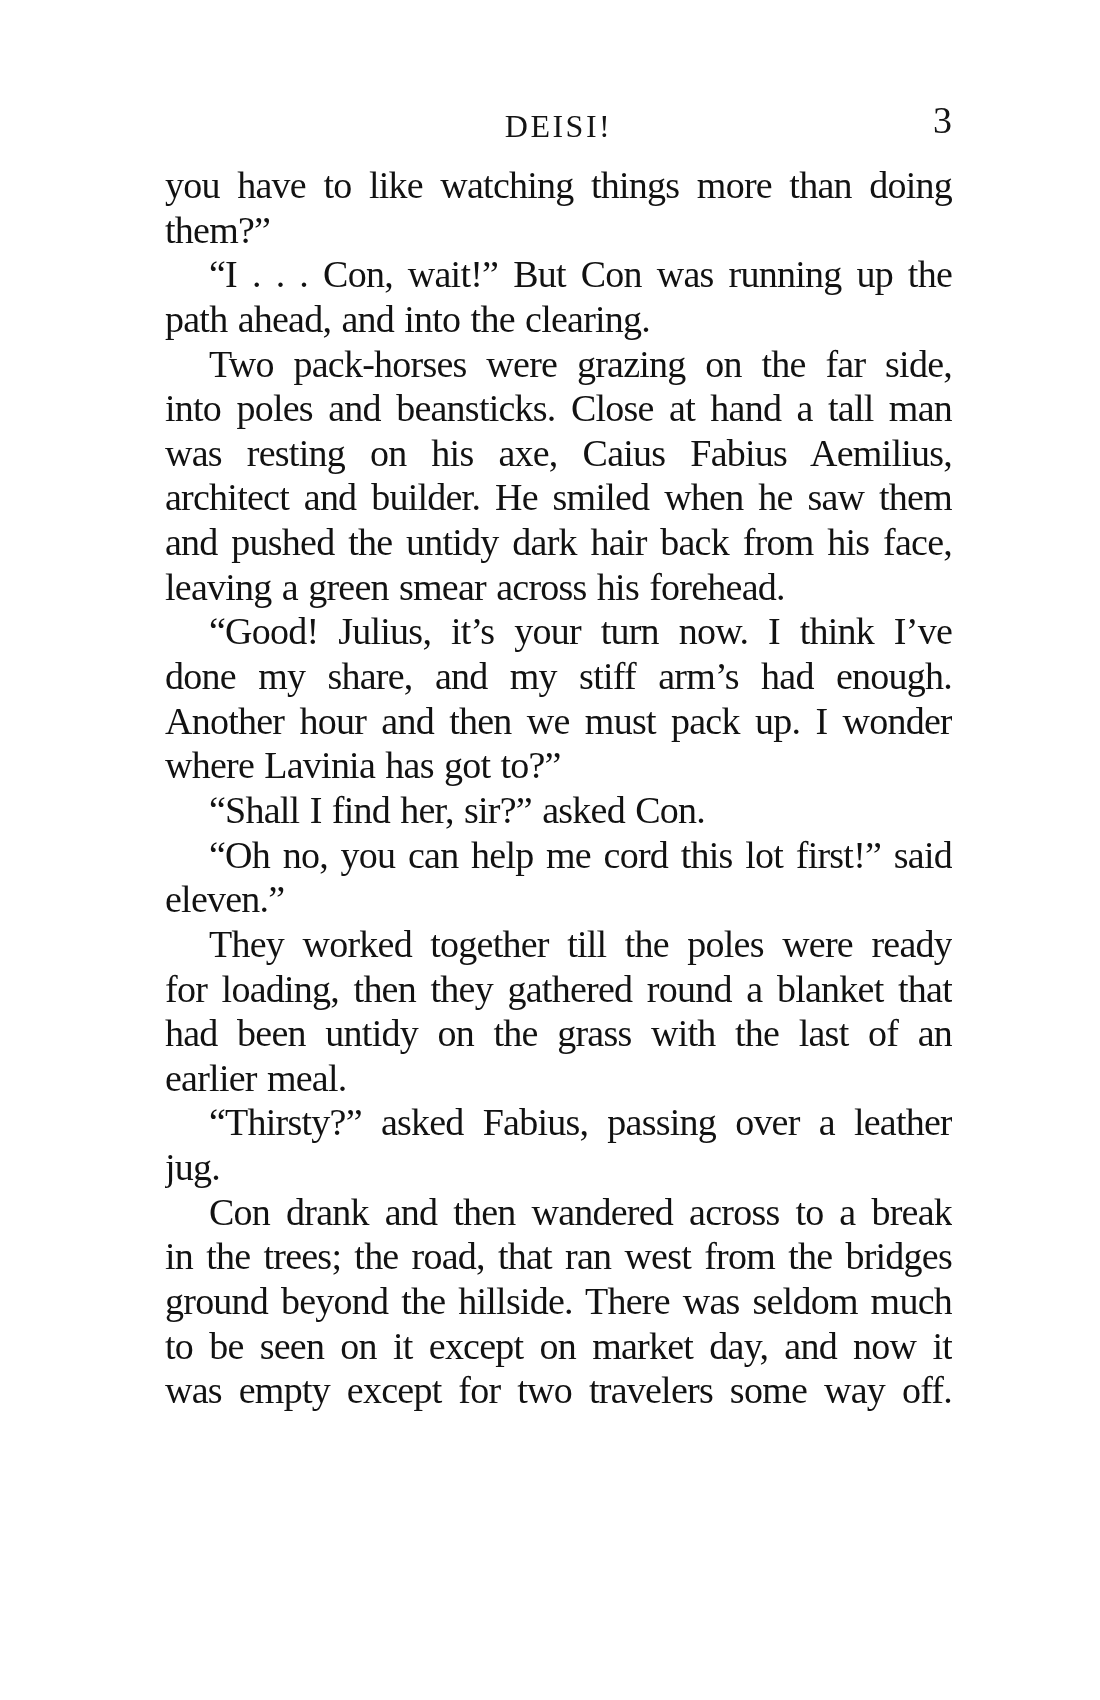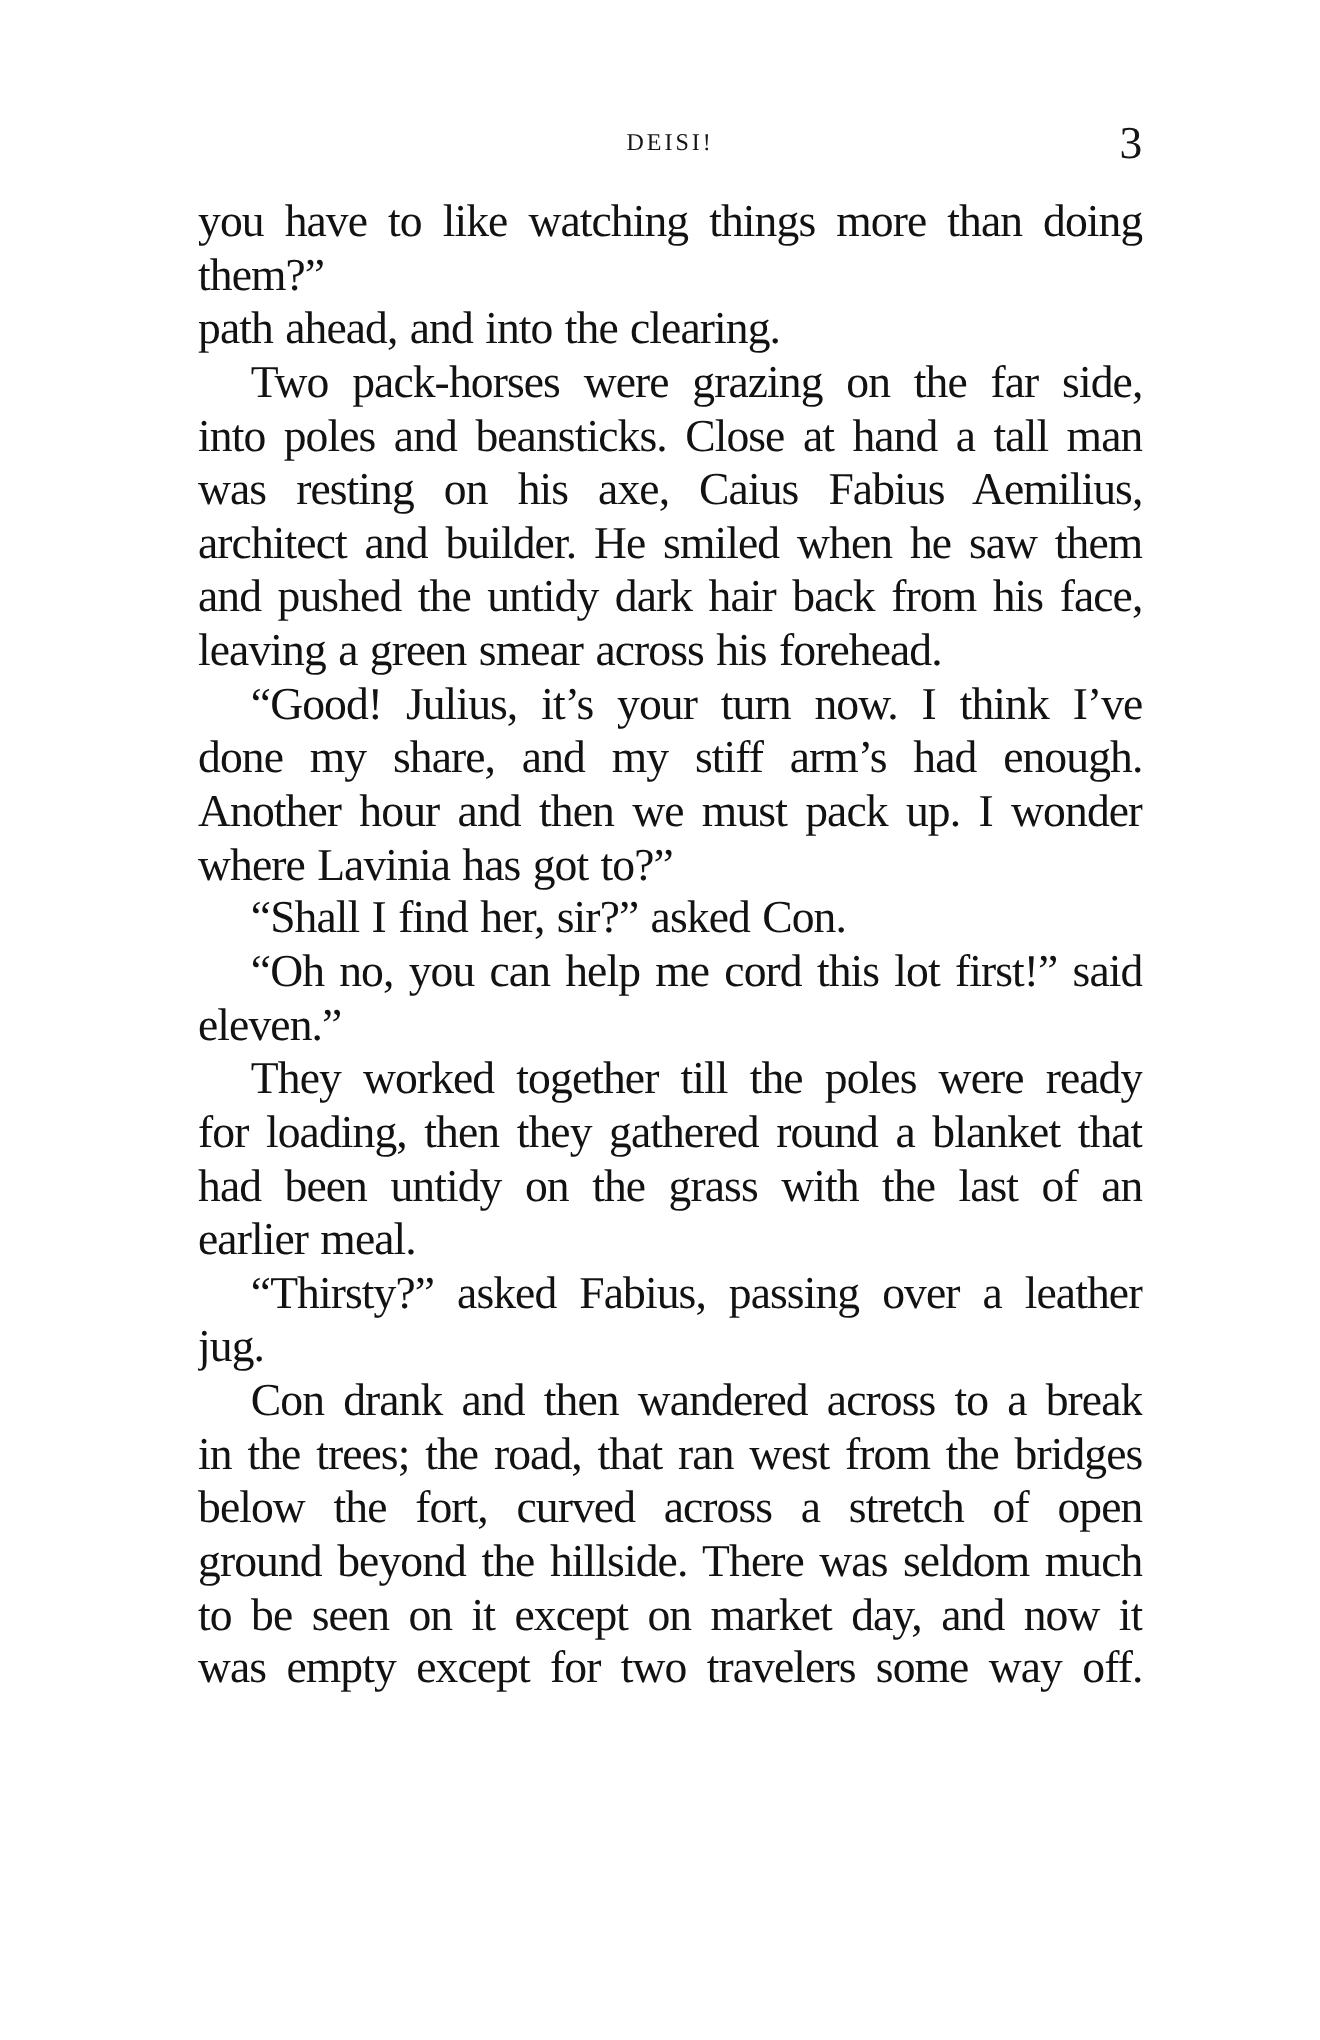--- a/index.html
+++ b/index.html
@@ -22,21 +22,21 @@
     top: 100px;
     width: 787px;
     height: 44px;
   }
   .running-title {
     position: absolute;
     left: 0;
     right: 0;
     top: 8px;
     text-align: center;
-    font-size: 20px;
+    font-size: 32px;
     letter-spacing: 2.5px;
     color: #151515;
   }
   .page-number {
     position: absolute;
     right: 0;
     top: 0;
     font-size: 38px;
     line-height: 40px;
     color: #151515;
@@ -74,20 +74,21 @@
 <div class="page">
 
   <div class="header">
     <span class="running-title">DEISI!</span>
     <span class="page-number">3</span>
   </div>
 
   <div class="body-text">
     <div class="line j">you have to like watching things more than doing</div>
     <div class="line">them?”</div>
+    <div class="line j ind">“I . . . Con, wait!” But Con was running up the</div>
     <div class="line">path ahead, and into the clearing.</div>
     <div class="line j ind">Two pack-horses were grazing on the far side,</div>
     <div class="line j">into poles and beansticks. Close at hand a tall man</div>
     <div class="line j">was resting on his axe, Caius Fabius Aemilius,</div>
     <div class="line j">architect and builder. He smiled when he saw them</div>
     <div class="line j">and pushed the untidy dark hair back from his face,</div>
     <div class="line">leaving a green smear across his forehead.</div>
     <div class="line j ind">“Good! Julius, it’s your turn now. I think I’ve</div>
     <div class="line j">done my share, and my stiff arm’s had enough.</div>
     <div class="line j">Another hour and then we must pack up. I wonder</div>
@@ -96,19 +97,18 @@
     <div class="line j ind">“Oh no, you can help me cord this lot first!” said</div>
     <div class="line">eleven.”</div>
     <div class="line j ind">They worked together till the poles were ready</div>
     <div class="line j">for loading, then they gathered round a blanket that</div>
     <div class="line j">had been untidy on the grass with the last of an</div>
     <div class="line">earlier meal.</div>
     <div class="line j ind">“Thirsty?” asked Fabius, passing over a leather</div>
     <div class="line">jug.</div>
     <div class="line j ind">Con drank and then wandered across to a break</div>
     <div class="line j">in the trees; the road, that ran west from the bridges</div>
-    <div class="line j">below the fort, curved across a stretch of open</div>
     <div class="line j">ground beyond the hillside. There was seldom much</div>
     <div class="line j">to be seen on it except on market day, and now it</div>
     <div class="line j">was empty except for two travelers some way off.</div>
   </div>
 
 </div>
 
 </body></html>

